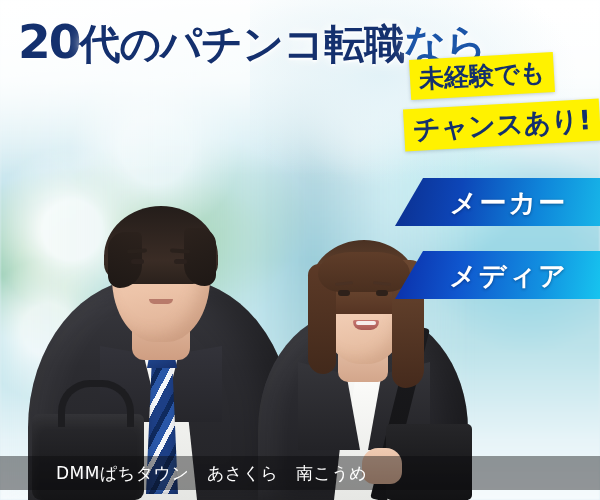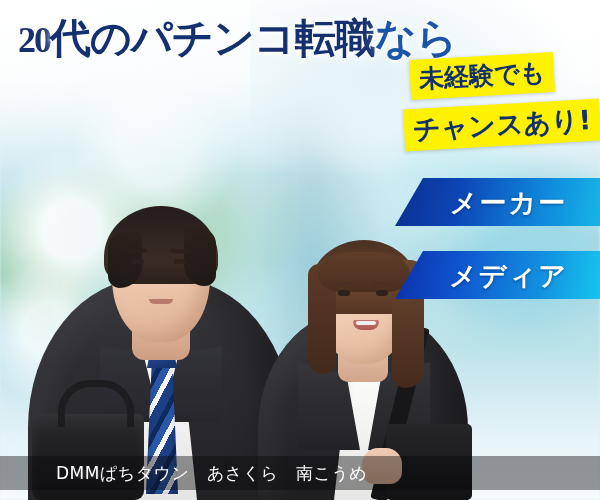--- a/index.html
+++ b/index.html
@@ -228,21 +228,21 @@
     font-size:41px; line-height:1;
     font-weight:bold;
     color:#14306e;
     letter-spacing:-1px;
     white-space:nowrap;
     text-shadow:
       0 0 10px rgba(255,255,255,.95),
       0 0 18px rgba(255,255,255,.85),
       0 2px 2px rgba(255,255,255,.9);
   }
-  .headline .num { font-size:36px; letter-spacing:-2px;font-family:Liberation Serif, serif; }
+  .headline .num { font-size:47px; letter-spacing:-2px; }
   .headline .tail { color:#1b55a8; }
 
   
   .logo {
     position:absolute; left:28px; top:72px;
     font-size:62px; line-height:1;
     font-weight:bold; font-style:italic;
     letter-spacing:1px;
     color:#184a9e;
     white-space:nowrap;

